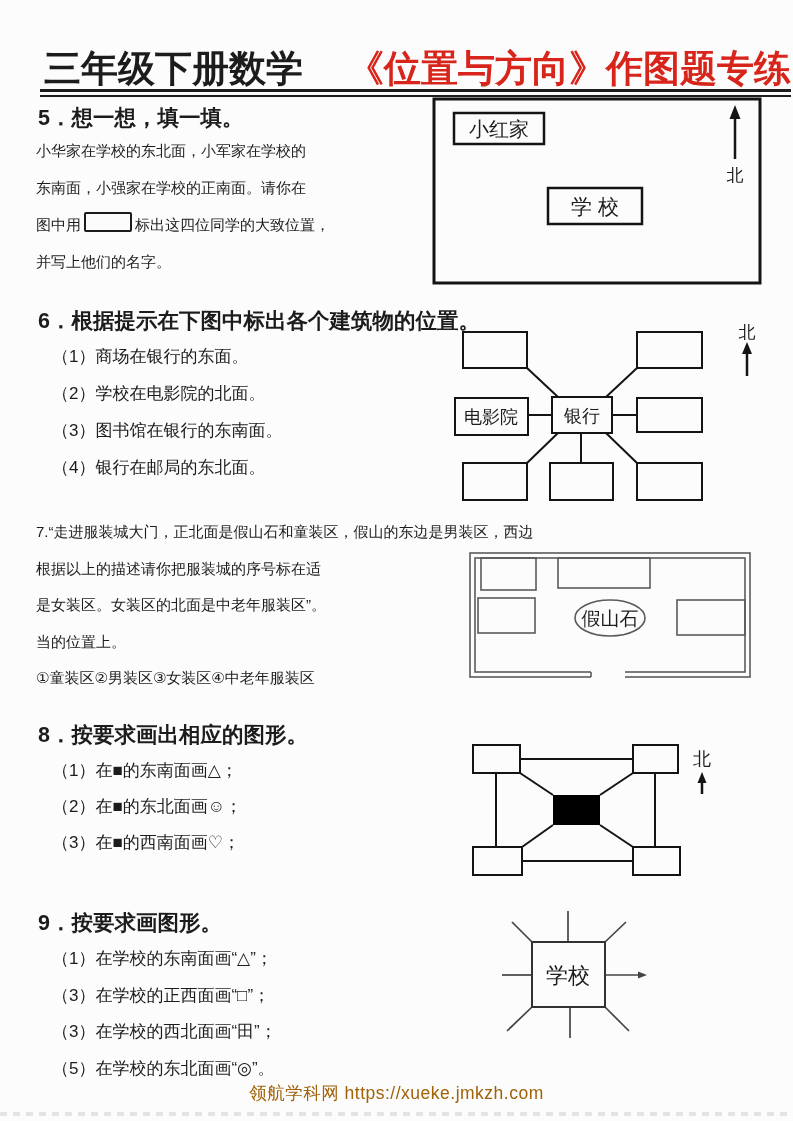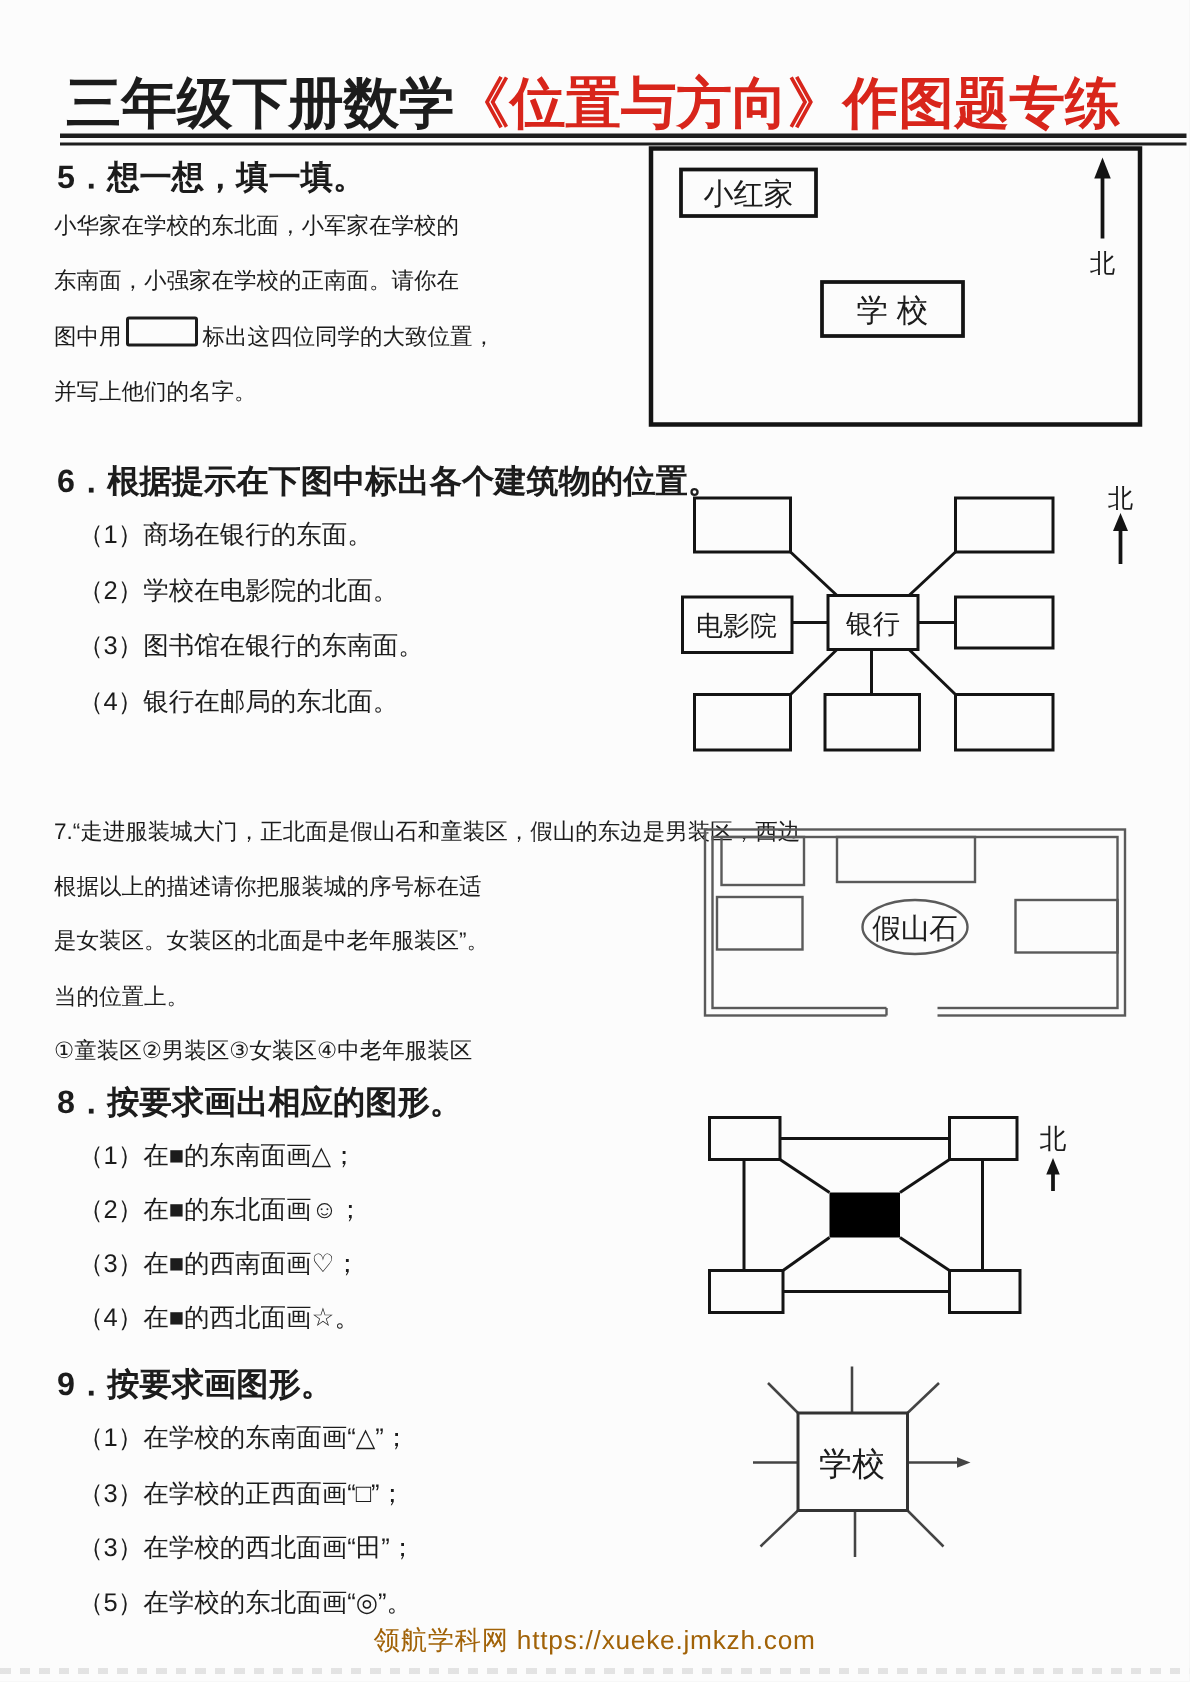--- a/index.html
+++ b/index.html
@@ -6,21 +6,21 @@
   body{background:#e8e8e8;font-family:"Liberation Sans","DejaVu Sans",sans-serif;}
   .page{
     position:relative;width:793px;height:1121px;margin:0 auto;
     background:#fcfcfc;color:#1c1c1c;overflow:hidden;
   }
   
   .title{
     position:absolute;left:44px;top:44px;width:730px;
     font-size:37px;font-weight:700;letter-spacing:0px;white-space:nowrap;
   }
-  .title .red{color:#d8251b;}
+  .title .red{color:#d8251b;margin-left:44px;}
   .rule-double{
     position:absolute;left:40px;top:89px;width:751px;height:3px;
     border-top:3px solid #1e1e1e;border-bottom:2px solid #1e1e1e;
   }
   
   .q-heading{position:absolute;font-size:21.5px;font-weight:700;white-space:nowrap;}
   .q-body{position:absolute;font-size:15px;font-weight:500;}
   .q-body .line{height:37px;line-height:37px;white-space:nowrap;}
   .items{position:absolute;font-size:17px;font-weight:500;}
   .items .line{height:37px;line-height:37px;white-space:nowrap;}
@@ -103,21 +103,21 @@
     <text x="41" y="107" font-size="18" text-anchor="middle" class="dg-label">电影院</text>
     <text x="132" y="106" font-size="18" text-anchor="middle" class="dg-label">银行</text>
     <text x="297" y="22" font-size="17" text-anchor="middle" class="dg-label">北</text>
     <g>
       <line x1="297" y1="60" x2="297" y2="32" stroke="#141414" stroke-width="2.5"></line>
       <polygon points="297,26 292,38 302,38" fill="#141414"></polygon>
     </g>
   </svg>
 
   <div class="q-body" style="left:36px;top:514px;">
-    <div class="line" style="height:36.5px;line-height:36.5px;margin-top:23px;">7.“走进服装城大门，正北面是假山石和童装区，假山的东边是男装区，西边</div>
+    <div class="line" style="height:36.5px;line-height:36.5px;">7.“走进服装城大门，正北面是假山石和童装区，假山的东边是男装区，西边</div>
     <div class="line" style="height:36.5px;line-height:36.5px;">根据以上的描述请你把服装城的序号标在适</div>
     <div class="line" style="height:36.5px;line-height:36.5px;">是女装区。女装区的北面是中老年服装区”。</div>
     <div class="line" style="height:36.5px;line-height:36.5px;">当的位置上。</div>
     <div class="line" style="height:36.5px;line-height:36.5px;">①童装区②男装区③女装区④中老年服装区</div>
   </div>
 
   <svg style="left:467px;top:551px;" width="290" height="132" viewBox="0 0 290 132">
     <g fill="none" stroke="#5a5a5a" stroke-width="1.6">
       <rect x="3" y="2" width="280" height="124"></rect>
       <rect x="8" y="7" width="270" height="114"></rect>
@@ -132,21 +132,20 @@
       <ellipse cx="143" cy="67" rx="35" ry="18"></ellipse>
     </g>
     <text x="143" y="74" font-size="19" text-anchor="middle" class="dg-label" fill="#3a3a3a">假山石</text>
   </svg>
 
   <div class="q-heading" style="left:38px;top:720px;">8．按要求画出相应的图形。</div>
   <div class="items" style="left:52px;top:753px;">
     <div class="line" style="height:36px;line-height:36px;">（1）在■的东南面画△；</div>
     <div class="line" style="height:36px;line-height:36px;">（2）在■的东北面画☺；</div>
     <div class="line" style="height:36px;line-height:36px;">（3）在■的西南面画♡；</div>
-    <div class="line" style="height:36px;line-height:36px;">（4）在■的西北面画☆。</div>
   </div>
 
   <svg style="left:465px;top:738px;" width="260" height="145" viewBox="0 0 260 145">
     <g stroke="#141414" stroke-width="2">
       <line x1="55" y1="21" x2="168" y2="21"></line>
       <line x1="57" y1="123" x2="168" y2="123"></line>
       <line x1="31" y1="35" x2="31" y2="109"></line>
       <line x1="190" y1="35" x2="190" y2="109"></line>
       <line x1="88" y1="57" x2="55" y2="35"></line>
       <line x1="135" y1="57" x2="168" y2="35"></line>

